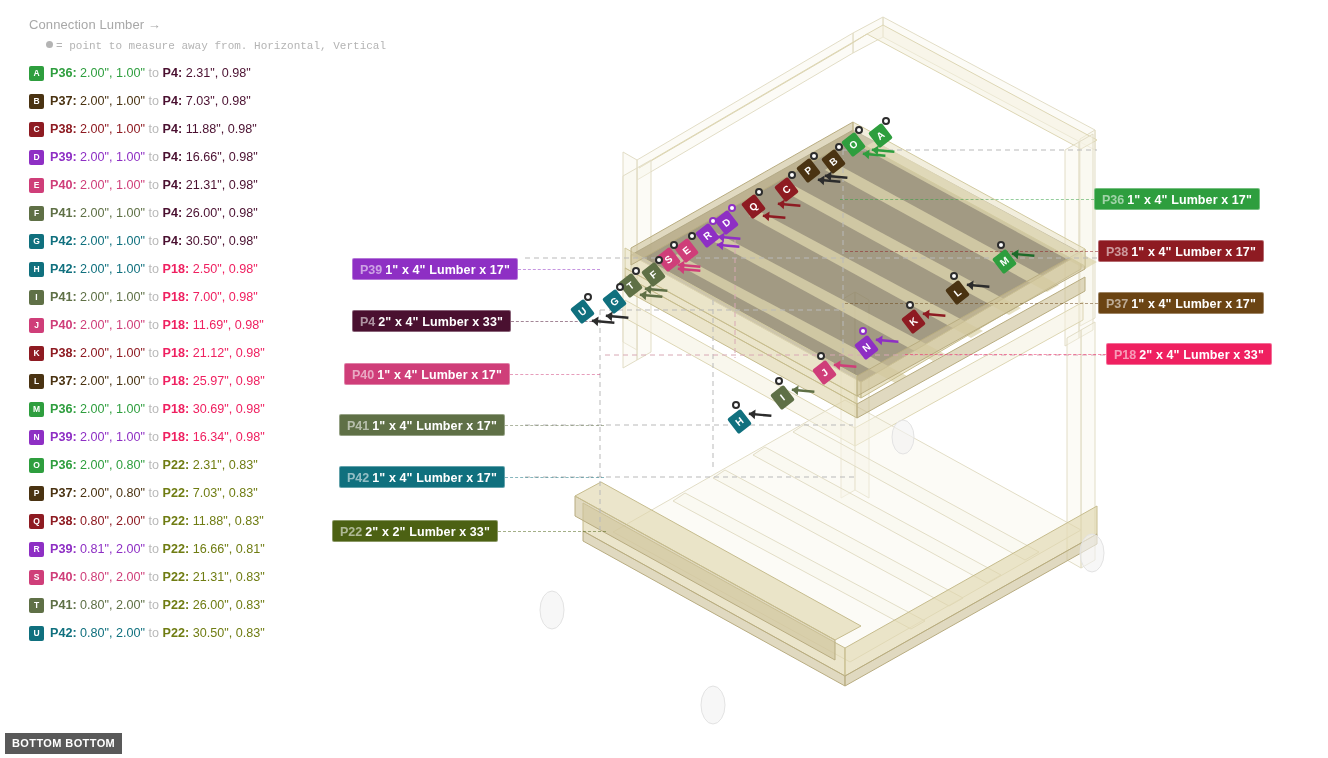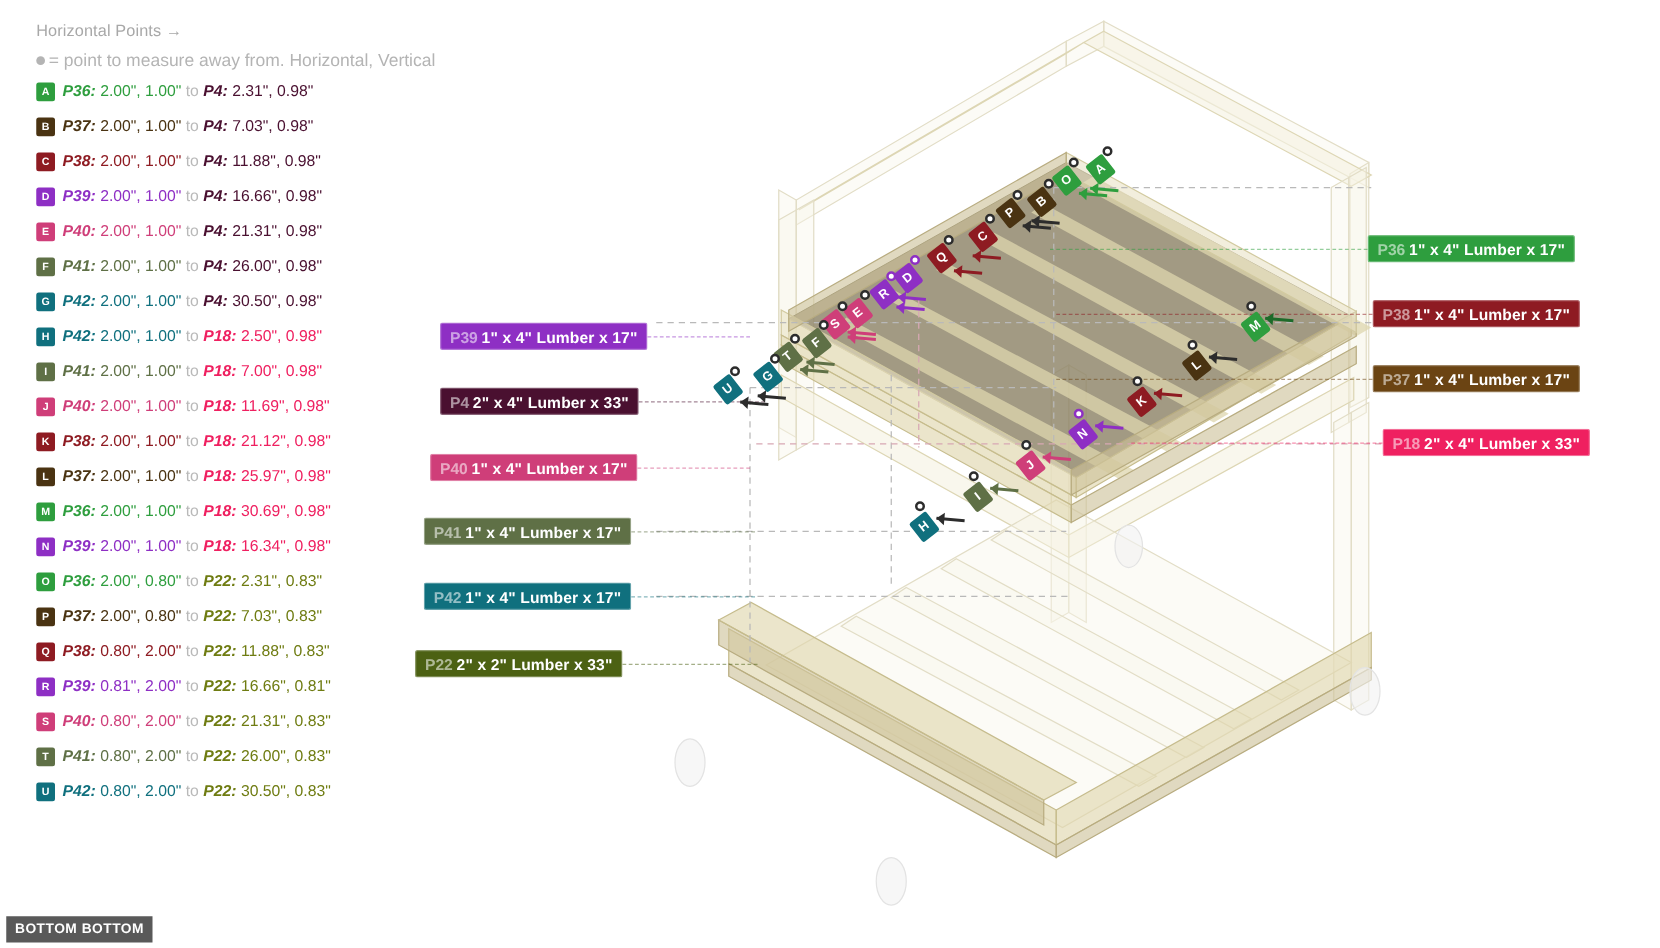--- a/index.html
+++ b/index.html
@@ -13,41 +13,41 @@
   }
   #stage { position: relative; width: 1328px; height: 758px; }
 
   
   #left-panel { position: absolute; left: 0; top: 0; width: 340px; height: 700px; }
   .panel-title {
     position: absolute; left: 29px; top: 17px;
     font-size: 13px; color: #a8a8a8; letter-spacing: .1px; white-space: nowrap;
   }
   .panel-legend {
-    position: absolute; left: 29px; top: 40px;
-    font-size: 14px; color: #b4b4b4; white-space: nowrap;
+    position: absolute; left: 46px; top: 40px;
+    font-size: 11px; color: #b4b4b4; white-space: nowrap; font-family: Liberation Mono, monospace;
   }
   .legend-dot {
     display: inline-block; width: 7px; height: 7px; border-radius: 50%;
     background: #b4b4b4; margin-right: 3px; vertical-align: 1px;
   }
 
   .cp-list { position: absolute; left: 0; top: 62px; width: 340px; }
   .cp-row { position: relative; height: 28px; white-space: nowrap; }
   .cp-badge {
     position: absolute; left: 29px; top: 4px;
     width: 15px; height: 15px; border-radius: 2px;
     color: #fff; font-size: 8.5px; font-weight: bold;
     text-align: center; line-height: 15px;
   }
   .cp-text {
     position: absolute; left: 50px; top: 2px;
     font-size: 12.6px; color: #8a8a8a; line-height: 19px;
   }
-  .cp-text b { font-weight: bold; font-style: italic; }
+  .cp-text b { font-weight: bold; }
   .cp-sep { color: #b9b9b9; font-weight: normal; }
 
   
   .callout {
     position: absolute; height: 22px; line-height: 22px;
     padding: 0 7px; border-radius: 2px;
     font-size: 12.5px; font-weight: bold; color: #ffffff;
     white-space: nowrap; border: 1px solid rgba(255,255,255,.35);
   }
   .callout .pid { opacity: .55; font-weight: bold; margin-right: 3px; }
@@ -179,21 +179,21 @@
       <path class="gd" d="M338,150 L338,360"></path>
       <path class="gd" d="M338,150 L592,150"></path>
       <path class="gdr" d="M100,355 L600,355"></path>
       <path class="gdr" d="M230,240 L230,358"></path>
       <path class="gd" d="M20,425 L348,425"></path>
       <path class="gd" d="M20,477 L352,477"></path>
     </svg>
   </div>
 
   <div id="left-panel">
-    <div class="panel-title">Horizontal Points →</div>
+    <div class="panel-title">Connection Lumber →</div>
     <div class="panel-legend">
       <span class="legend-dot"></span><span>= point to measure away from. Horizontal, Vertical</span>
     </div>
     <div class="cp-list" id="cp-list">
         <div class="cp-row">
           <div class="cp-badge" style="background: rgb(46, 158, 62);">A</div>
           <div class="cp-text"><b style="color:#2e9e3e">P36:</b> <span style="color:#2e9e3e">2.00", 1.00"</span> <span class="cp-sep">to</span> <b style="color:#4a1030">P4:</b> <span style="color:#4a1030">2.31", 0.98"</span></div>
         </div>
         <div class="cp-row">
           <div class="cp-badge" style="background: rgb(74, 51, 18);">B</div>

